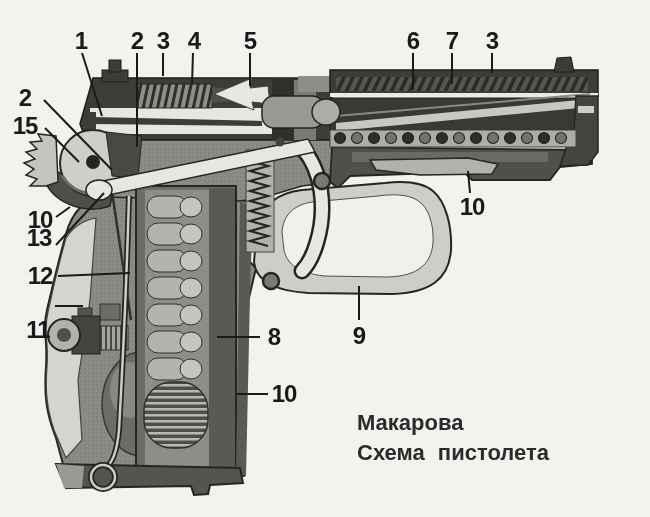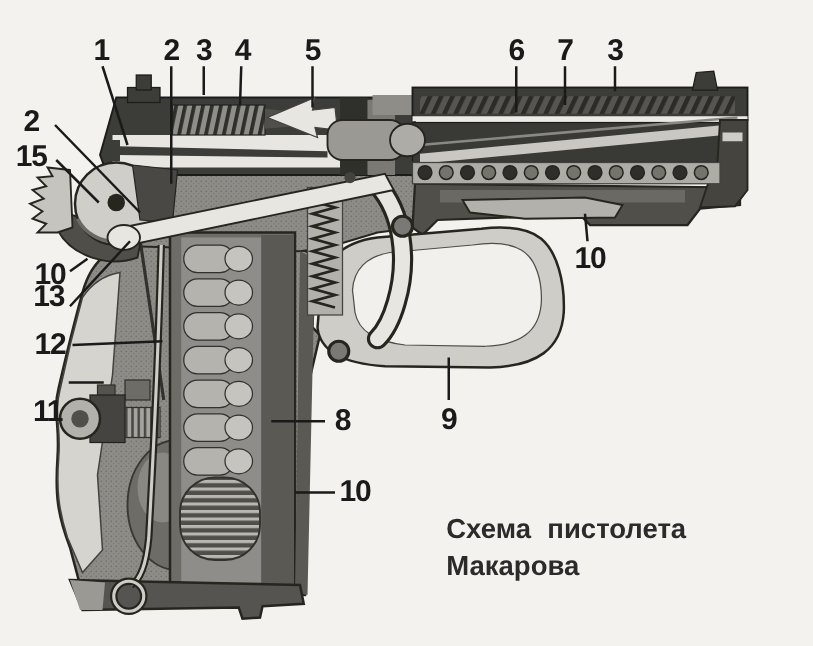--- a/index.html
+++ b/index.html
@@ -256,16 +256,16 @@
       <div class="callout" style="left: 39px; top: 238px;">13</div>
       <div class="callout" style="left: 40px; top: 276px;">12</div>
       <div class="callout" style="left: 38px; top: 306px; margin-top: 24px;">11</div>
       <div class="callout" style="left: 274px; top: 337px;">8</div>
       <div class="callout" style="left: 284px; top: 394px;">10</div>
       <div class="callout" style="left: 359px; top: 336px;">9</div>
       <div class="callout" style="left: 472px; top: 207px;">10</div>
     </div>
 
   <div class="caption">
+    <span>Макарова</span>
     <span>Схема пистолета</span>
-    <span>Макарова</span>
   </div>
 </div>
 
 </body></html>

